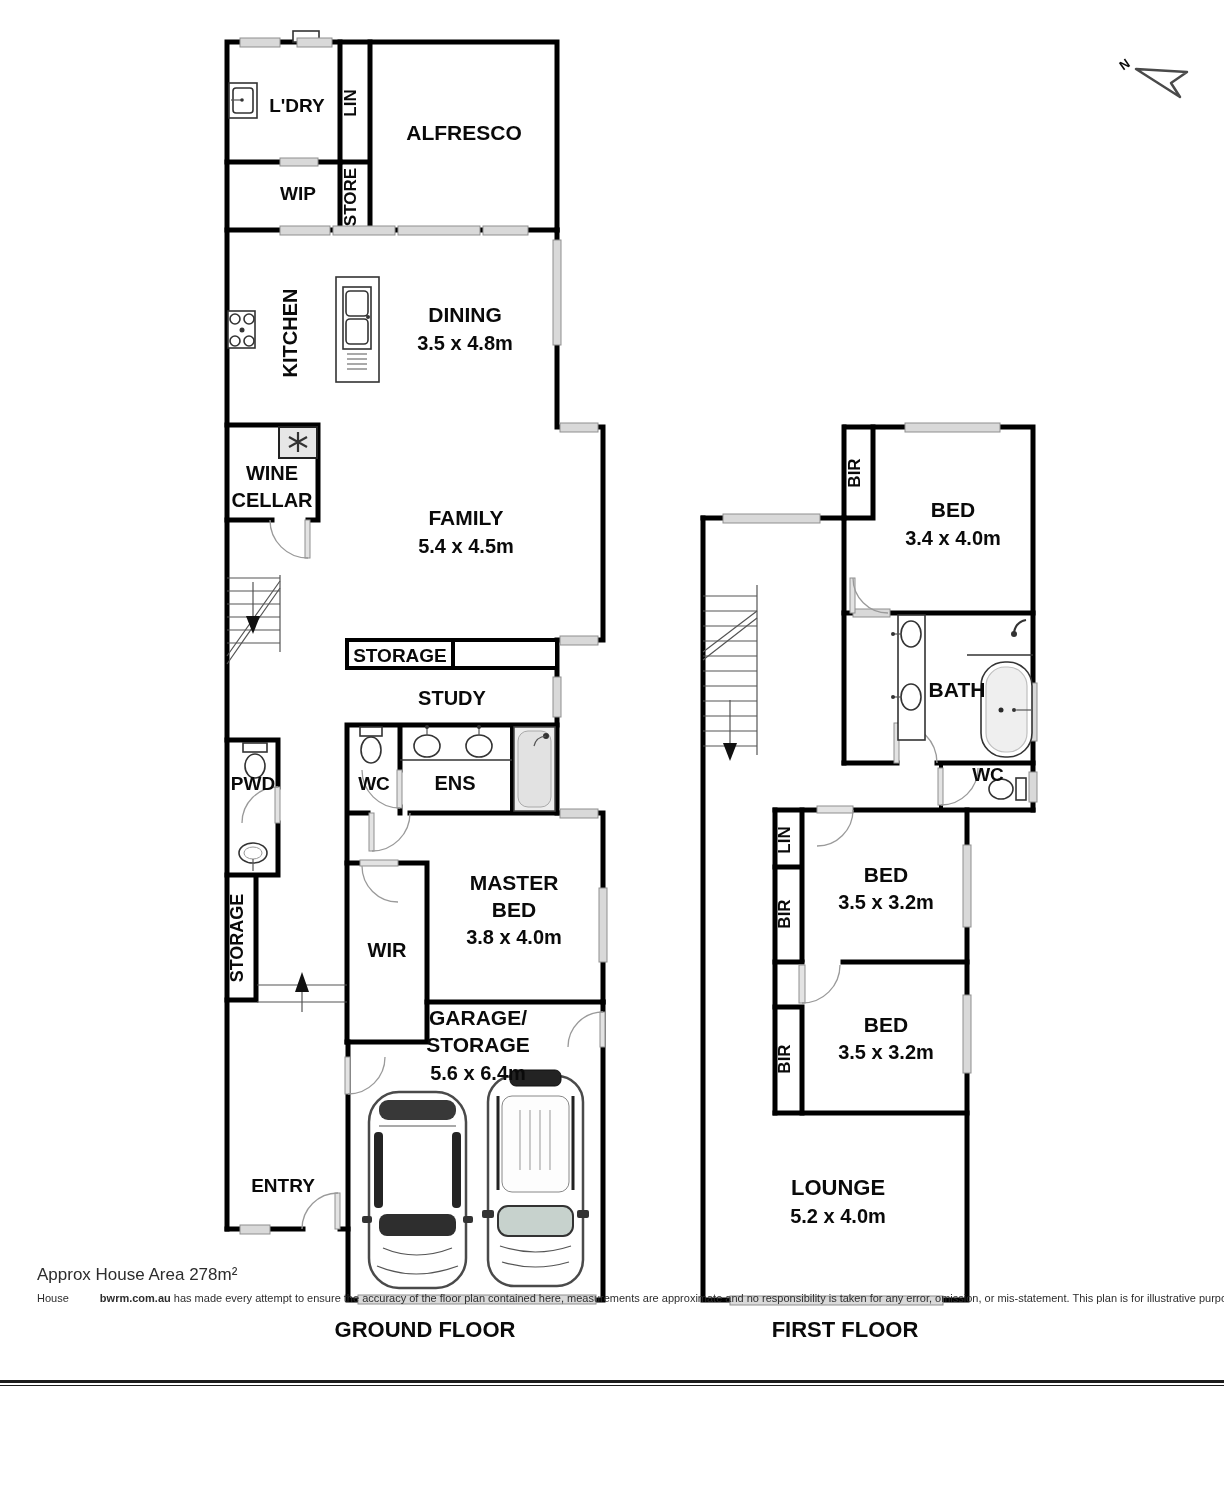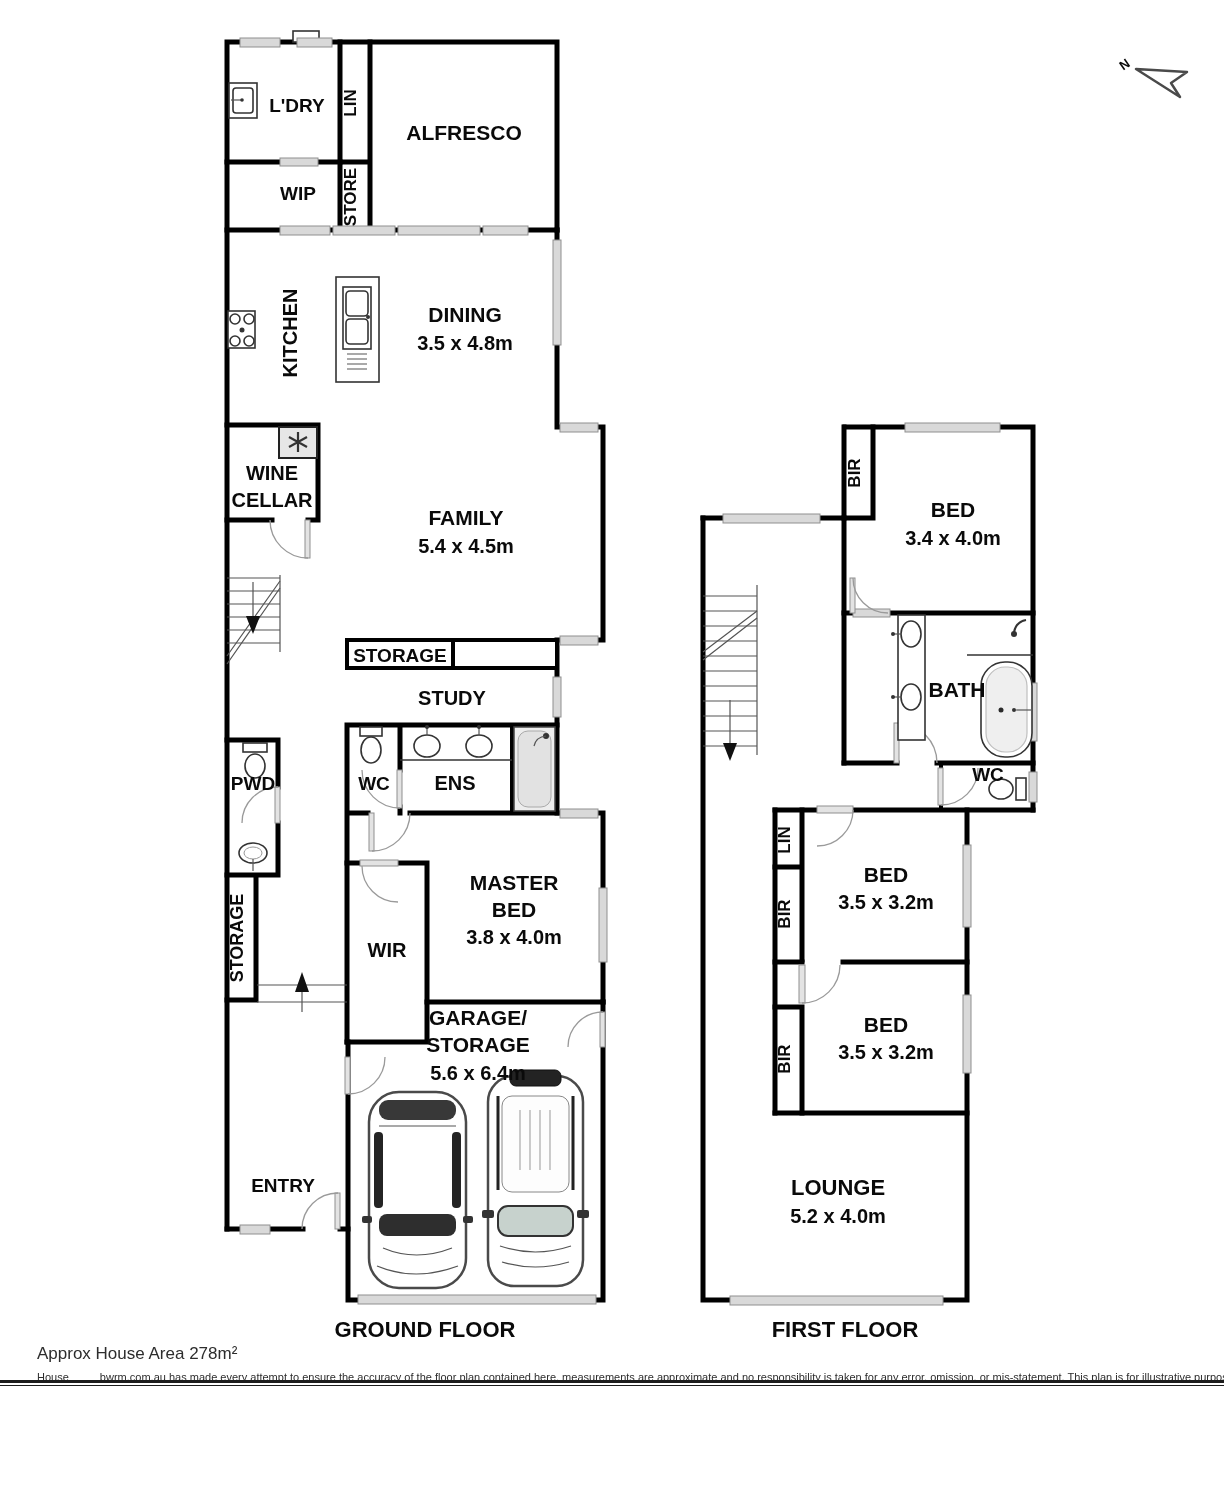--- a/index.html
+++ b/index.html
@@ -12,24 +12,24 @@
   .wall{stroke:#000;stroke-width:5;fill:none;stroke-linecap:square}
   .wallm{stroke:#000;stroke-width:4;fill:none;stroke-linecap:square}
   .box{stroke:#000;stroke-width:4;fill:#fff}
   .thin{stroke:#333;stroke-width:1.6;fill:none}
   .hair{stroke:#555;stroke-width:1.2;fill:none}
   .win{fill:#d9d9d9;stroke:#8f8f8f;stroke-width:1}
   .leaf{fill:#e3e3e3;stroke:#8f8f8f;stroke-width:1}
   .arc{stroke:#9a9a9a;stroke-width:1.3;fill:none}
   .fix{stroke:#333;stroke-width:1.6;fill:#fff}
   .arrow{fill:#111}
-  .footer{position:absolute;left:37px;top:1344px;width:1170px;color:#2d2d2d;}
+  .footer{position:absolute;left:37px;top:1265px;width:1170px;color:#2d2d2d;}
   .area-note{font-size:17px;line-height:1.2;color:#2d2d2d;}
   .disclaimer{font-size:11px;margin:7px 0 0 0;color:#2d2d2d;white-space:nowrap;}
-  .disclaimer b{font-weight:normal;padding-left:28px;}
+  .disclaimer b{font-weight:bold;padding-left:28px;}
   .rule-thick{position:absolute;left:0;top:1380px;width:1224px;height:3px;background:#1c1c1c;}
   .rule-thin{position:absolute;left:0;top:1385px;width:1224px;height:1px;background:#1c1c1c;}
 </style>
 </head>
 <body>
 
 <div class="page">
 <svg width="1224" height="1386" viewBox="0 0 1224 1386">
 
   <g>

